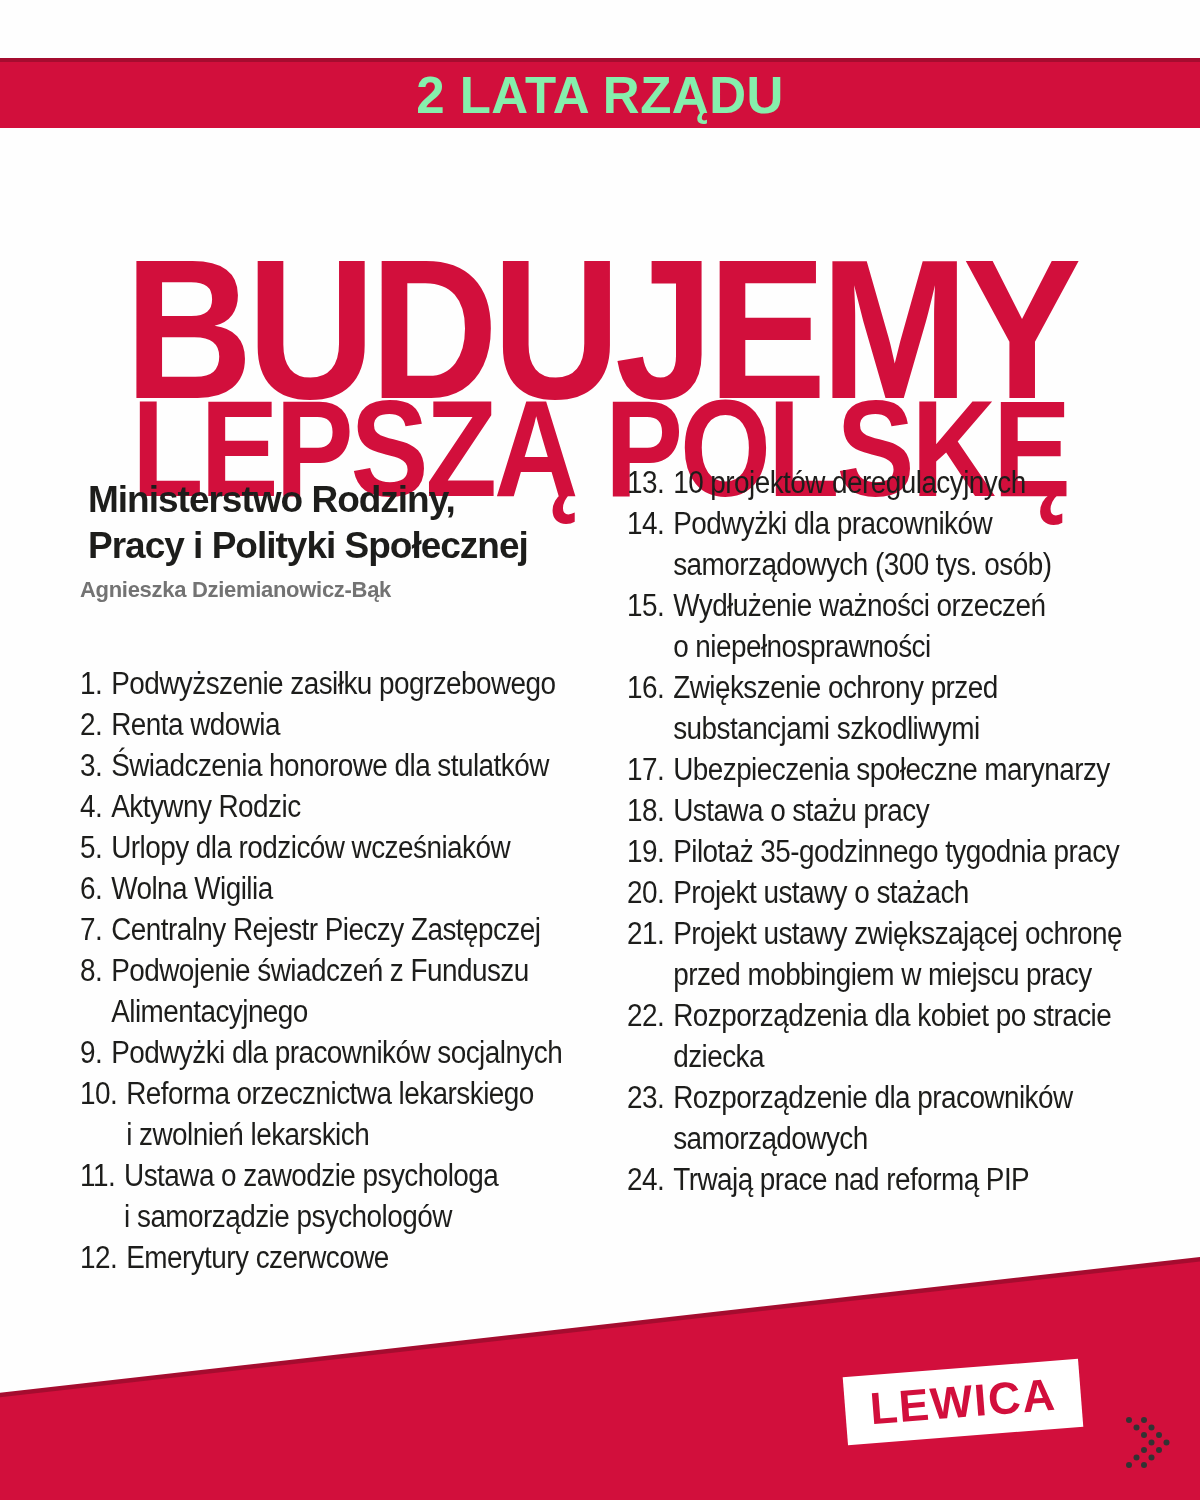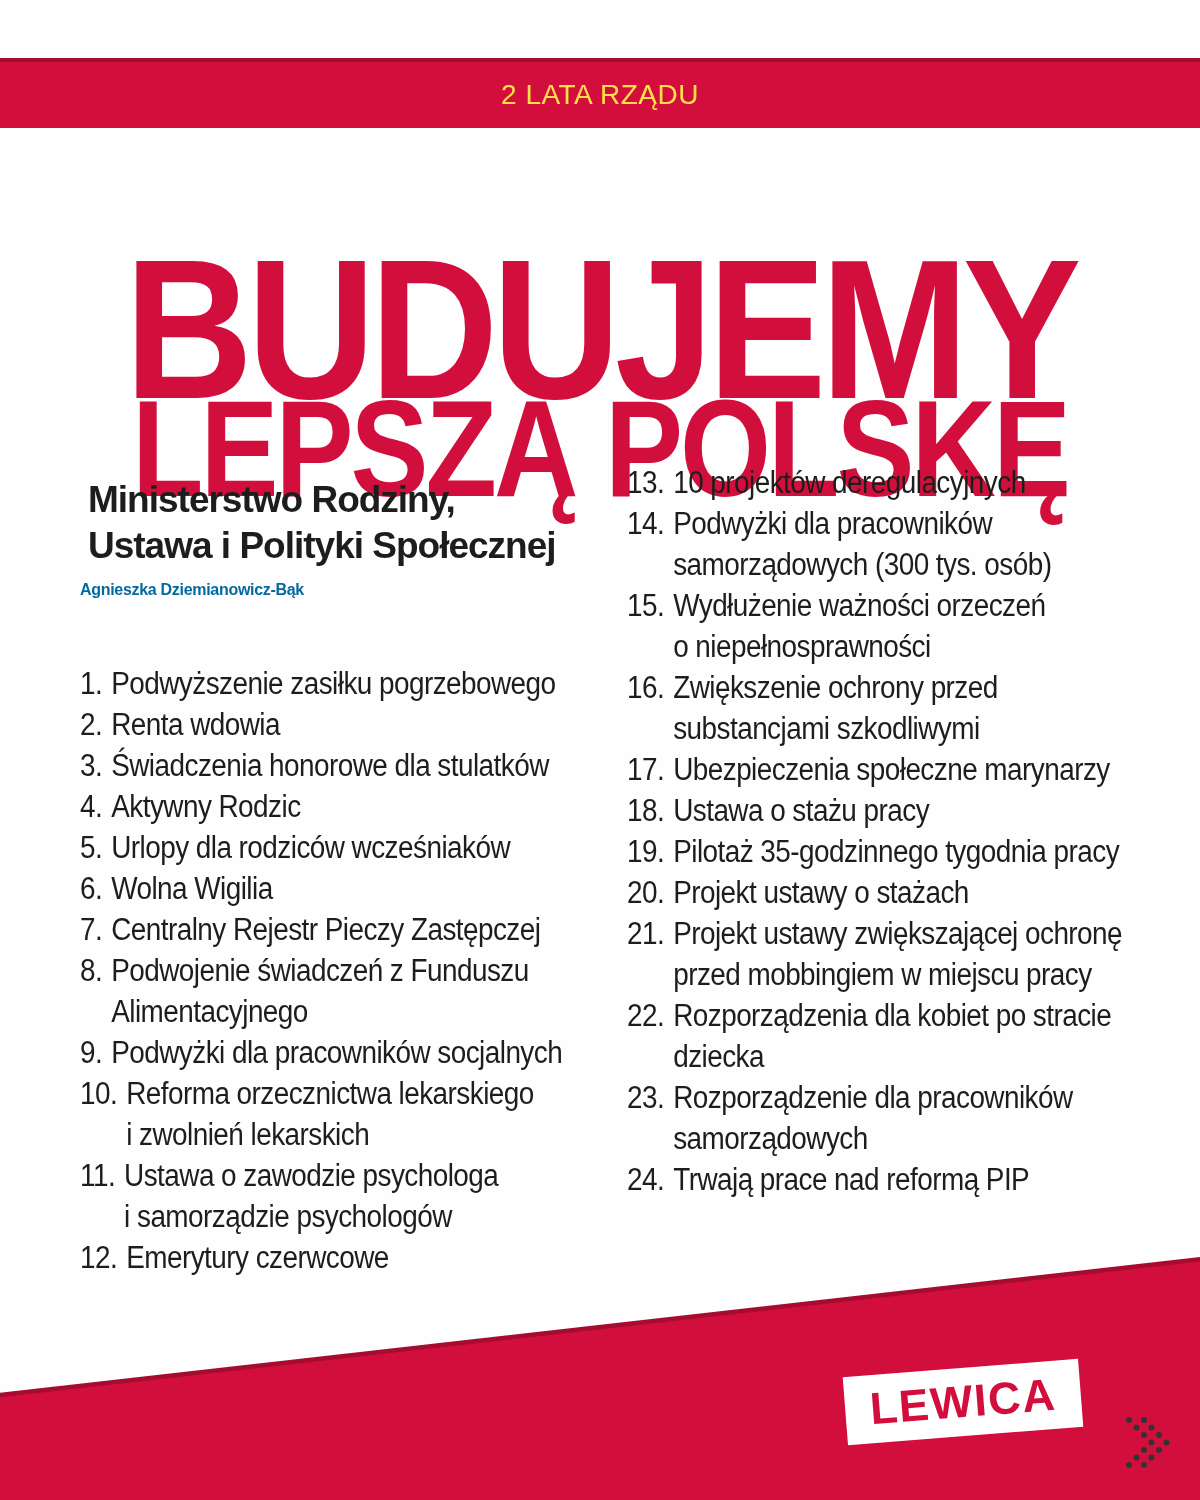--- a/index.html
+++ b/index.html
@@ -8,21 +8,21 @@
     background:#fefefe; overflow:hidden;
     font-family:"Liberation Sans", sans-serif;
   }
 
   
   .top-band {
     position:absolute; left:0; top:58px; width:100%; height:70px;
     background:#d20f3c; border-top:4px solid #a50c2f; box-sizing:border-box;
     display:flex; align-items:center; justify-content:center;
   }
-  .band-label { color:#fde047; font-size:28px; font-weight:normal; letter-spacing:0.5px; }
+  .band-label { color:#86efac; font-size:51px; font-weight:bold; letter-spacing:0.5px; }
 
   
   .title1 {
     position:absolute; top:111px; left:0; width:100%; text-align:center;
     color:#d20f3c; font-weight:bold; font-size:178px; line-height:1;
     letter-spacing:-6px; transform:scaleY(1.12); transform-origin:center top;
     white-space:nowrap;
   }
   .title2 {
     position:absolute; top:301px; left:0; width:100%; text-align:center;
@@ -32,21 +32,21 @@
   }
 
   
   .ministry {
     position:absolute; left:88px; top:477px;
     color:#1d1d1b; font-weight:bold; font-size:37px; line-height:46px;
     letter-spacing:-1px;
   }
   .ministers {
     position:absolute; left:80px; top:573px;
-    color:#0369a1; font-weight:bold; font-size:16px; line-height:33px;
+    color:#737373; font-weight:bold; font-size:22px; line-height:33px;
     letter-spacing:-0.3px;
   }
 
   
   .list {
     position:absolute; color:#1d1d1b; font-size:31px; line-height:41px;
     letter-spacing:-0.6px; transform:scaleX(0.9); transform-origin:left top;
   }
   .list-left  { left:80px;  top:663px; }
   .list-right { left:627px; top:462px; }
@@ -78,21 +78,21 @@
 
   <div class="top-band">
     <div class="band-label">2 LATA RZĄDU</div>
   </div>
 
   <h1 class="title1">BUDUJEMY</h1>
   <h1 class="title2">LEPSZĄ POLSKĘ</h1>
 
   <div class="ministry">
     <div>Ministerstwo Rodziny,</div>
-    <div>Ustawa i Polityki Społecznej</div>
+    <div>Pracy i Polityki Społecznej</div>
   </div>
 
   <div class="ministers">
     <div>Agnieszka Dziemianowicz-Bąk</div>
   </div>
 
   <div class="list list-left" id="list-left">
       <div class="item">
         <span class="num">1.</span>
         <div>

